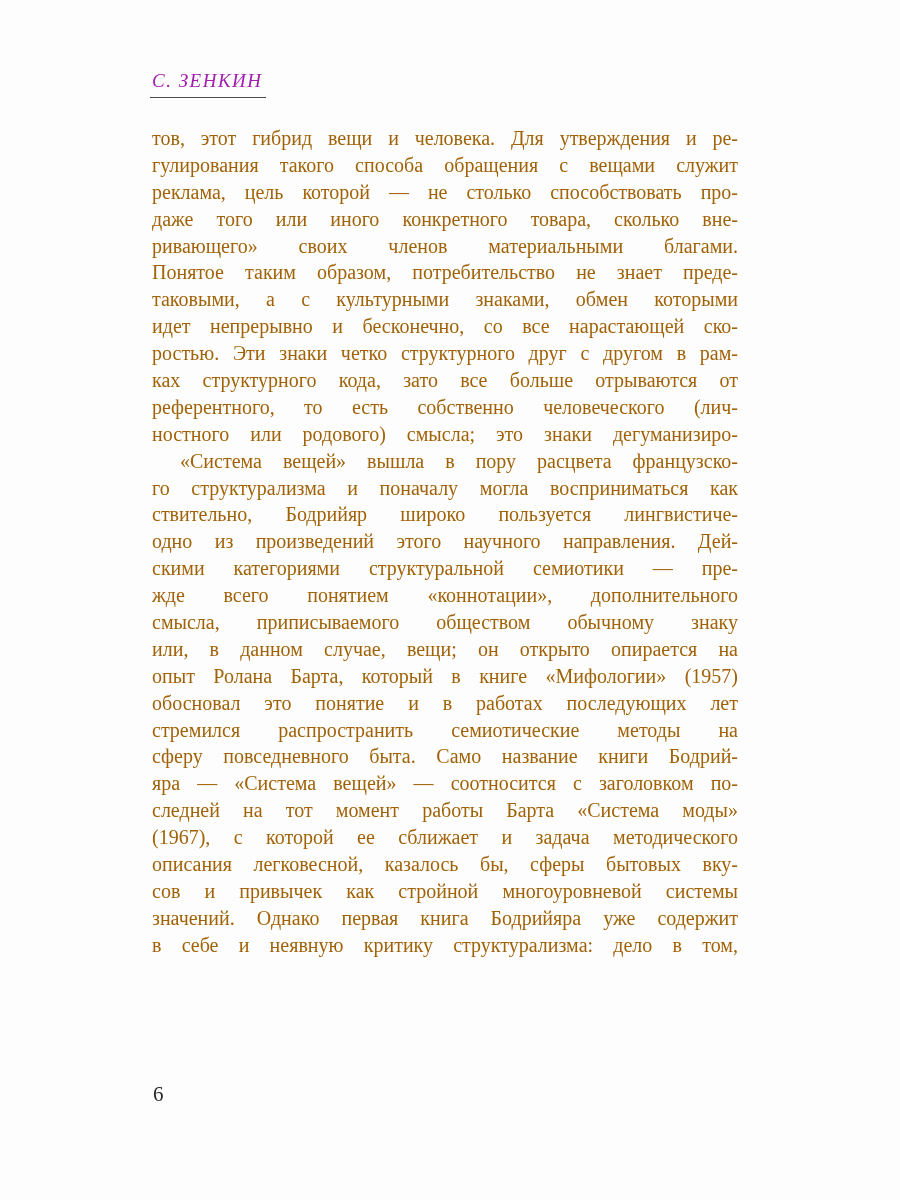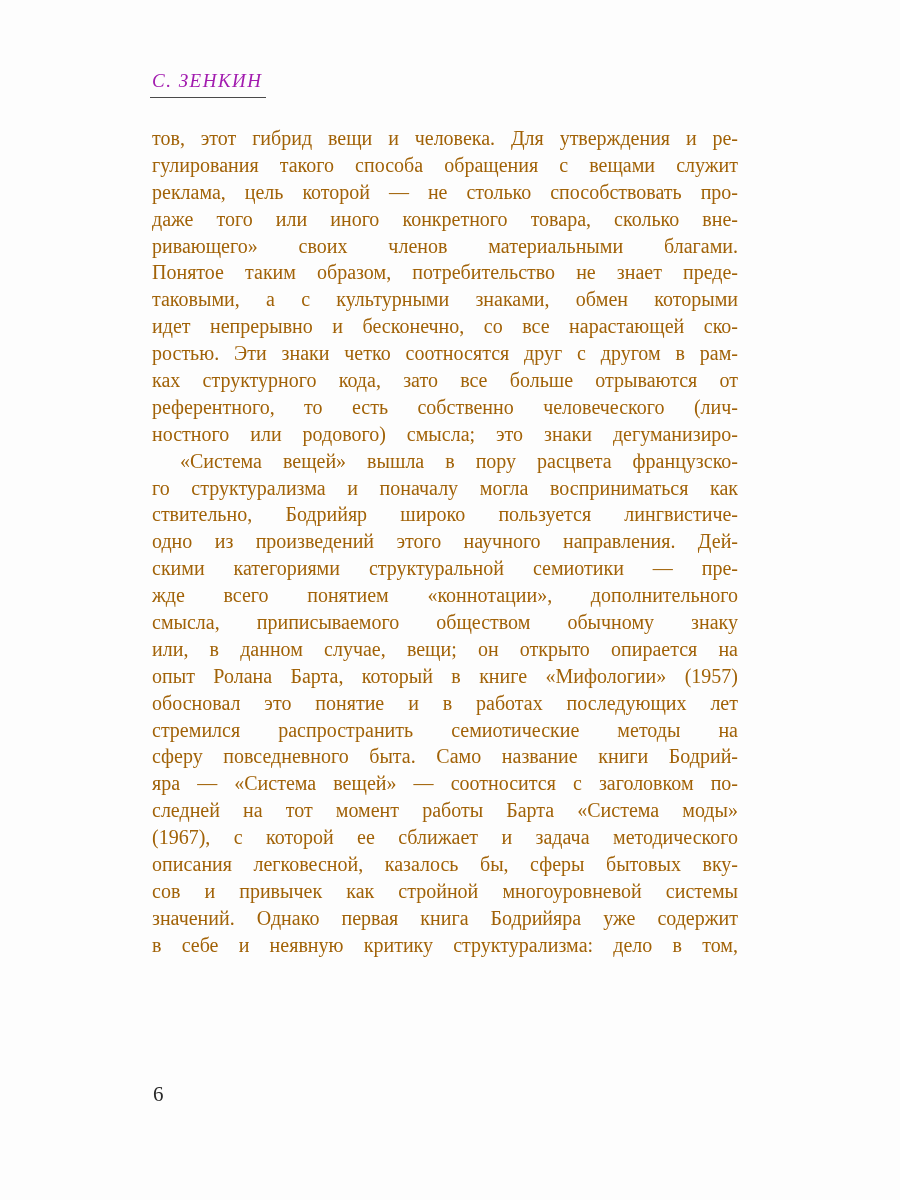--- a/index.html
+++ b/index.html
@@ -69,21 +69,21 @@
 
   <div class="body-text">
       <div class="line">тов, этот гибрид вещи и человека. Для утверждения и ре-</div>
       <div class="line">гулирования такого способа обращения с вещами служит</div>
       <div class="line">реклама, цель которой — не столько способствовать про-</div>
       <div class="line">даже того или иного конкретного товара, сколько вне-</div>
       <div class="line">ривающего» своих членов материальными благами.</div>
       <div class="line">Понятое таким образом, потребительство не знает преде-</div>
       <div class="line">таковыми, а с культурными знаками, обмен которыми</div>
       <div class="line">идет непрерывно и бесконечно, со все нарастающей ско-</div>
-      <div class="line">ростью. Эти знаки четко соотносятся друг с другом в рам-</div>
+      <div class="line">ростью. Эти знаки четко структурного друг с другом в рам-</div>
       <div class="line">ках структурного кода, зато все больше отрываются от</div>
       <div class="line">референтного, то есть собственно человеческого (лич-</div>
       <div class="line">ностного или родового) смысла; это знаки дегуманизиро-</div>
       <div class="line indent">«Система вещей» вышла в пору расцвета французско-</div>
       <div class="line">го структурализма и поначалу могла восприниматься как</div>
       <div class="line">ствительно, Бодрийяр широко пользуется лингвистиче-</div>
       <div class="line">одно из произведений этого научного направления. Дей-</div>
       <div class="line">скими категориями структуральной семиотики — пре-</div>
       <div class="line">жде всего понятием «коннотации», дополнительного</div>
       <div class="line">смысла, приписываемого обществом обычному знаку</div>

